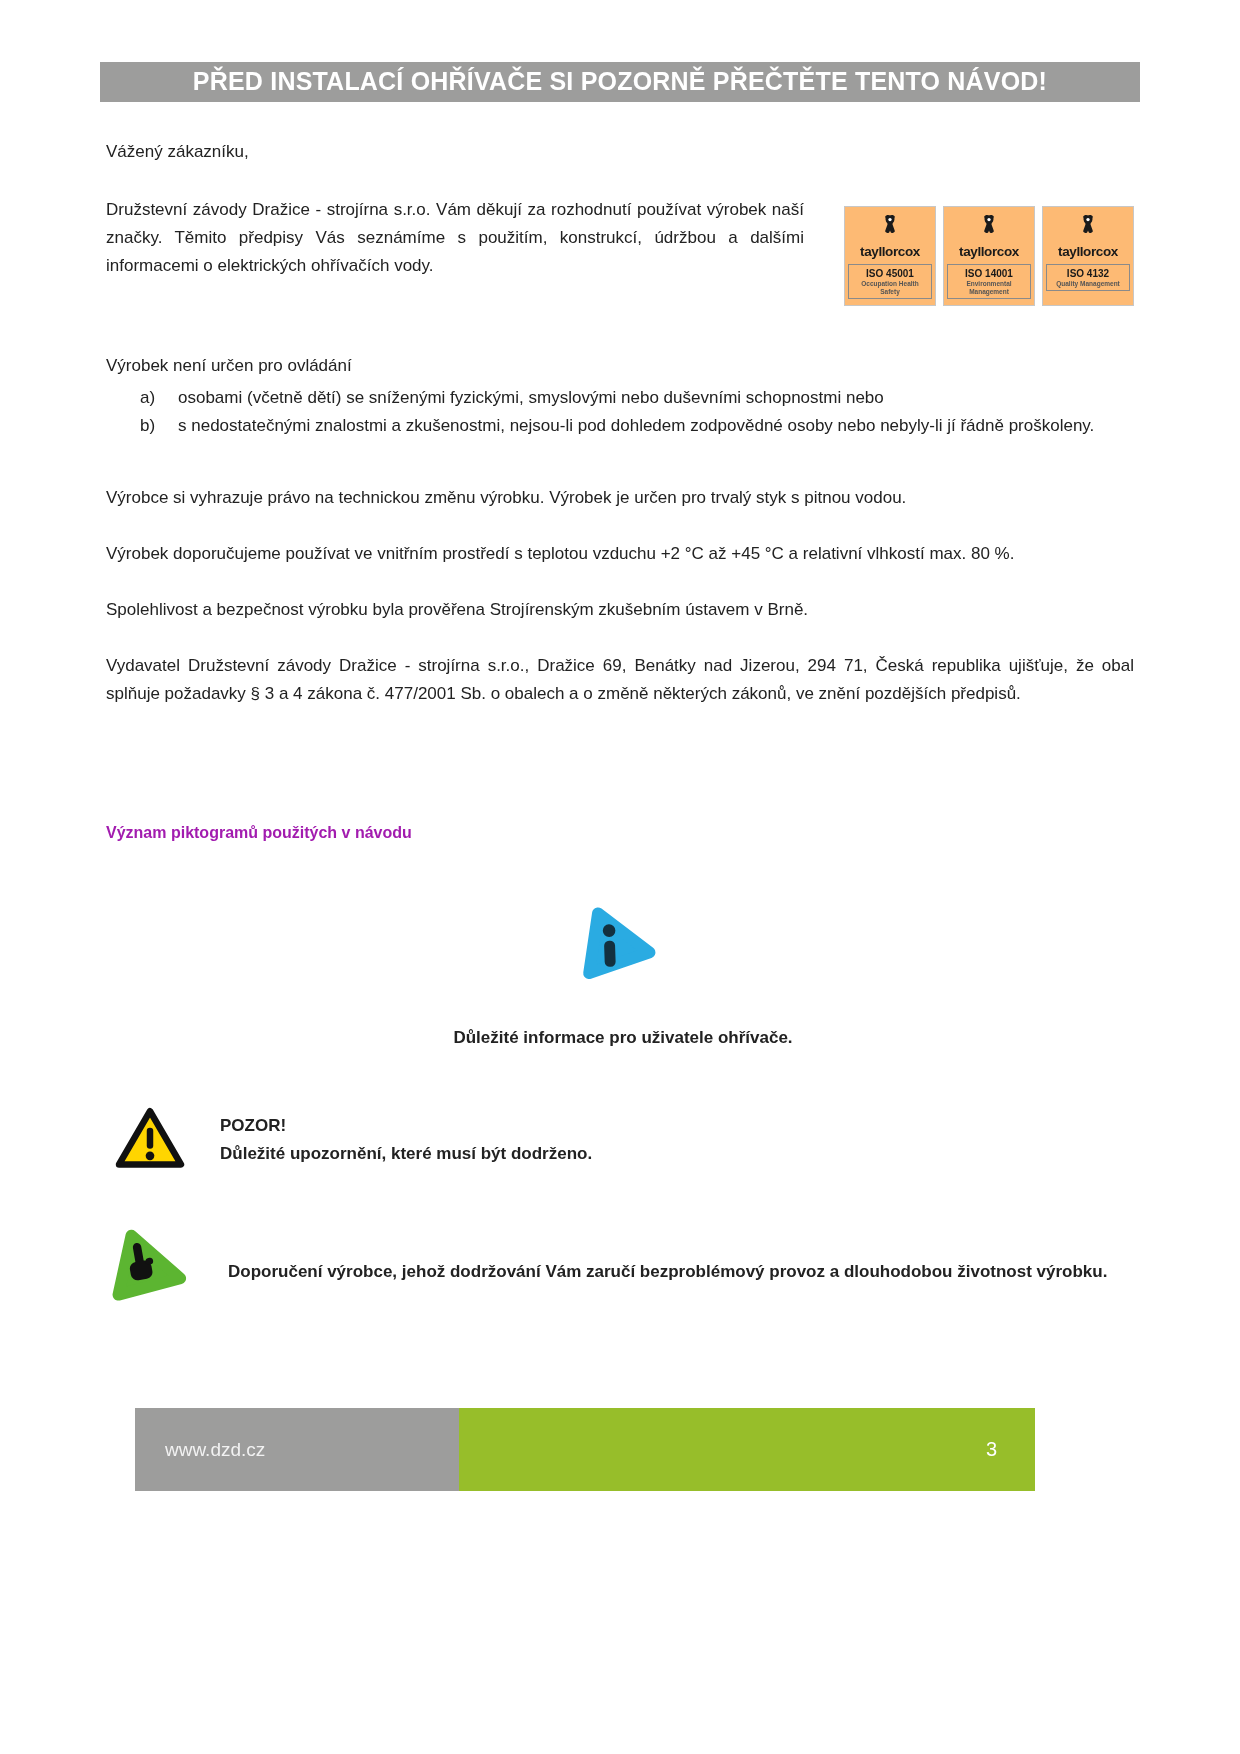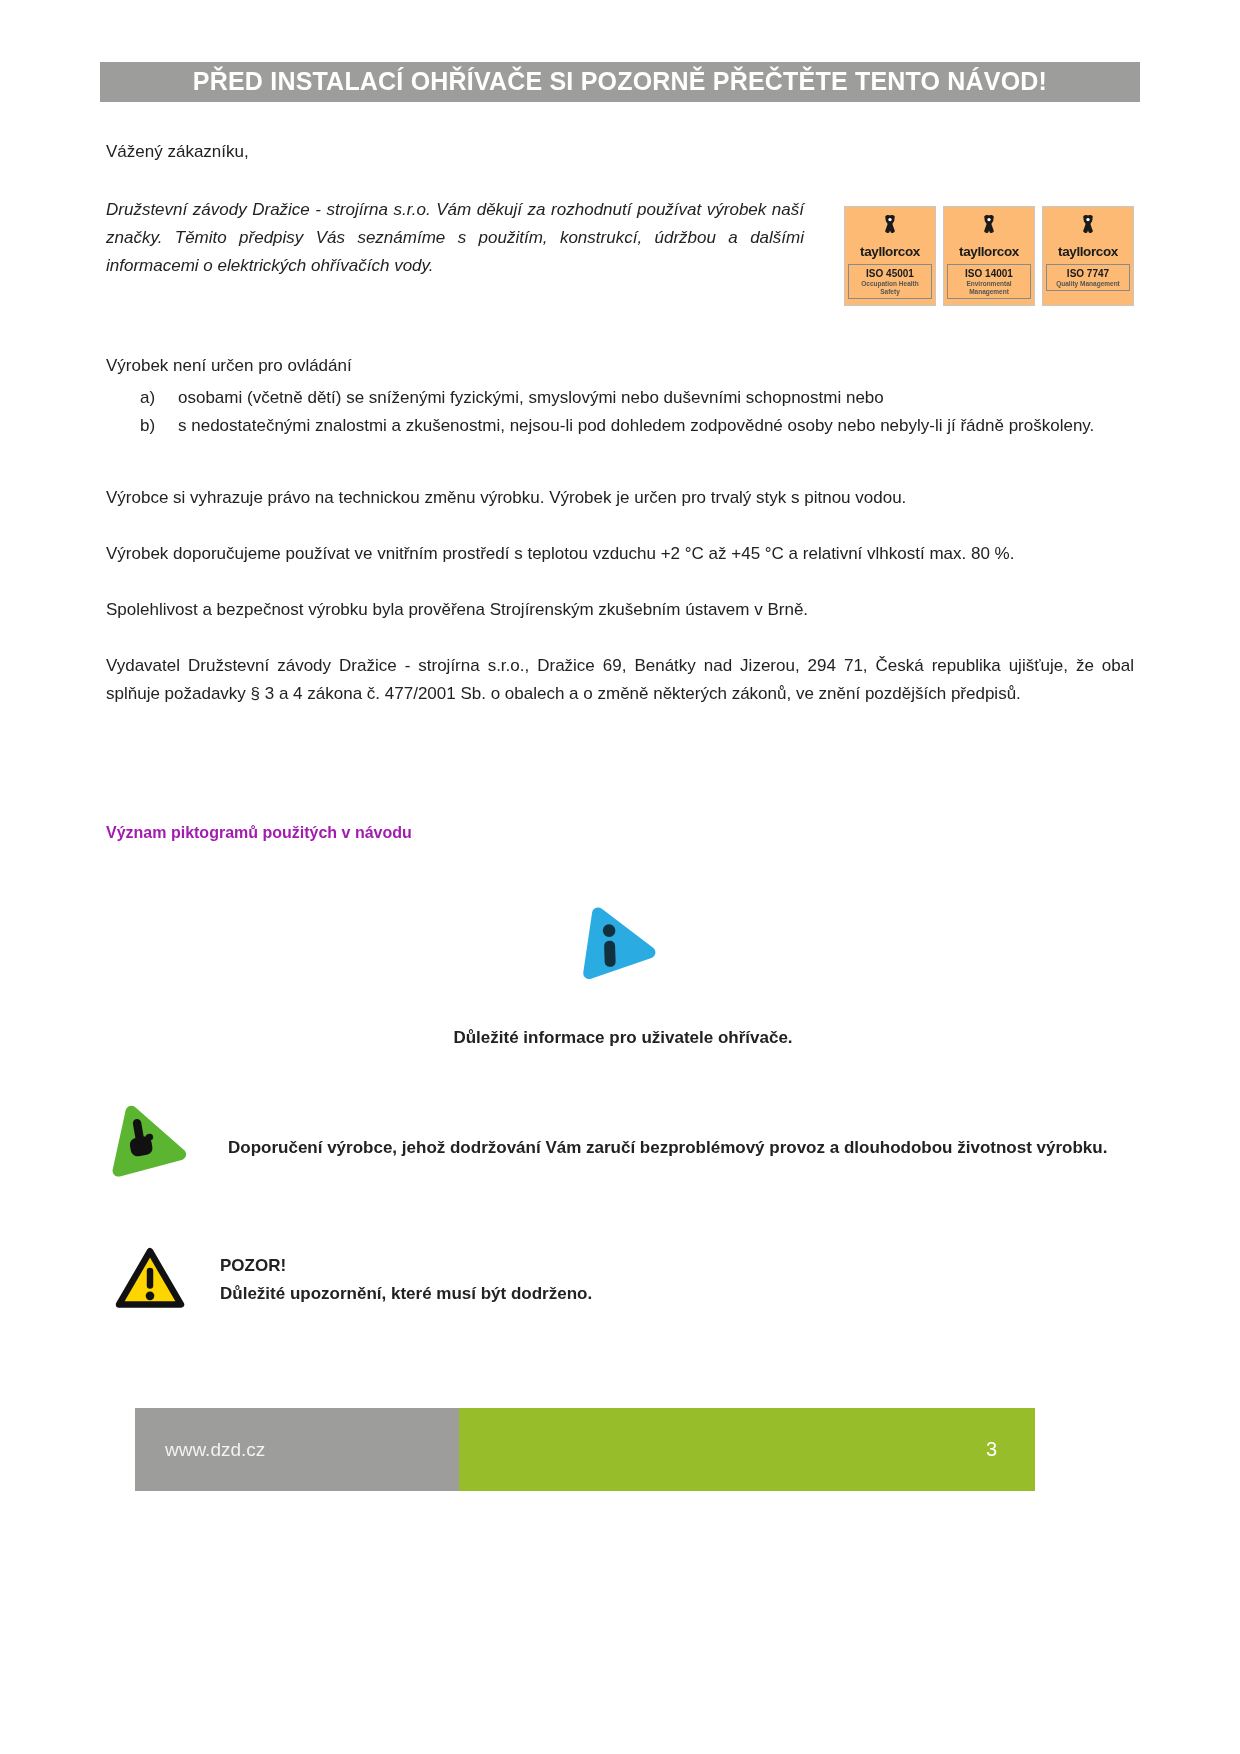--- a/index.html
+++ b/index.html
@@ -19,21 +19,21 @@
     color: #ffffff;
     font-size: 25px;
     font-weight: bold;
     text-align: center;
     padding: 5px 0 6px 0;
     letter-spacing: 0.2px;
   }
   .content { margin: 0 106px; font-size: 17px; line-height: 1.65; }
   .salutation { margin-top: 36px; }
   .intro-row { display: flex; gap: 40px; margin-top: 30px; align-items: flex-start; }
-  .intro-text { flex: 1; text-align: justify; font-style: italic; }
+  .intro-text { flex: 1; text-align: justify; }
   .cert-strip { width: 290px; flex-shrink: 0; display: flex; gap: 7px; margin-top: 10px; }
   .cert-card {
     flex: 1;
     background: #fdba74;
     border: 1px solid #c7c7c7;
     text-align: center;
     padding: 5px 3px 6px 3px;
   }
   .cert-brand { font-weight: bold; font-size: 13.5px; letter-spacing: -0.4px; line-height: 1.1; color: #1a1a1a; }
   .cert-iso-box { margin-top: 4px; border: 1px solid #8a8a8a; padding: 3px 2px 2px 2px; }
@@ -129,21 +129,21 @@
 
         <div class="cert-card">
           <svg class="ribbon" width="22" height="24" viewBox="0 0 40 40">
             <rect x="16" y="3" width="8" height="34" rx="3" transform="rotate(20 20 20)" fill="#1a1a1a"></rect>
             <rect x="16" y="3" width="8" height="34" rx="3" transform="rotate(-20 20 20)" fill="#1a1a1a"></rect>
             <circle cx="20" cy="12" r="8" fill="#1a1a1a"></circle>
             <circle cx="20" cy="12" r="3" fill="#ffffff"></circle>
           </svg>
           <div class="cert-brand">tayllorcox</div>
           <div class="cert-iso-box">
-            <div class="cert-iso">ISO 7747</div>
+            <div class="cert-iso">ISO 4132</div>
             <div class="cert-sub">Quality Management</div>
           </div>
         </div>
 
       </div>
     </div>
 
     <div class="para para-gap" style="margin-top:46px;">Výrobek není určen pro ovládání</div>
     <div class="list">
       <div class="list-item">
@@ -167,48 +167,48 @@
       <svg class="picto-icon" viewBox="0 0 100 100">
         <g transform="rotate(6 50 50)">
           <polygon points="16,12 13,84 82,52" fill="#2aabe2" stroke="#2aabe2" stroke-width="14" stroke-linejoin="round"></polygon>
           <g transform="rotate(-8 34 50)">
             <circle cx="34" cy="31" r="7.5" fill="#13303f"></circle>
             <rect x="27.5" y="43" width="13" height="31" rx="6" fill="#13303f"></rect>
           </g>
         </g>
       </svg>
       <div class="picto-text">Důležité informace pro uživatele ohřívače.</div>
+    </div>
+
+    <div class="picto-row">
+      <svg class="picto-icon" viewBox="0 0 100 100" style="width:76px;height:72px;">
+        <path d="M50 10 L93 84 L7 84 Z" fill="#ffd500" stroke="#111111" stroke-width="9" stroke-linejoin="round"></path>
+        <rect x="45.5" y="33" width="9" height="29" rx="4.5" fill="#111111"></rect>
+        <circle cx="50" cy="72" r="6" fill="#111111"></circle>
+      </svg>
+      <div>
+        <div class="picto-text">POZOR!</div>
+        <div class="picto-text">Důležité upozornění, které musí být dodrženo.</div>
+      </div>
     </div>
 
     <div class="picto-row">
       <svg class="picto-icon" viewBox="0 0 100 100">
         <g transform="rotate(10 50 50)">
           <polygon points="16,12 13,84 82,52" fill="#5cb531" stroke="#5cb531" stroke-width="14" stroke-linejoin="round"></polygon>
           <g transform="rotate(-20 34 52)">
             <rect x="30" y="18" width="10" height="30" rx="5" fill="#111111"></rect>
             <rect x="22" y="40" width="26" height="22" rx="8" fill="#111111"></rect>
             <rect x="42" y="38" width="9" height="8" rx="4" fill="#111111"></rect>
           </g>
         </g>
       </svg>
       <div class="picto-text">Doporučení výrobce, jehož dodržování Vám zaručí bezproblémový provoz a dlouhodobou životnost výrobku.</div>
     </div>
 
-    <div class="picto-row">
-      <svg class="picto-icon" viewBox="0 0 100 100" style="width:76px;height:72px;">
-        <path d="M50 10 L93 84 L7 84 Z" fill="#ffd500" stroke="#111111" stroke-width="9" stroke-linejoin="round"></path>
-        <rect x="45.5" y="33" width="9" height="29" rx="4.5" fill="#111111"></rect>
-        <circle cx="50" cy="72" r="6" fill="#111111"></circle>
-      </svg>
-      <div>
-        <div class="picto-text">POZOR!</div>
-        <div class="picto-text">Důležité upozornění, které musí být dodrženo.</div>
-      </div>
-    </div>
-
   </div>
 
   <div class="footer">
     <div class="footer-gray">
       <span>www.dzd.cz</span>
     </div>
     <div class="footer-green">
       <span>3</span>
     </div>
   </div>

